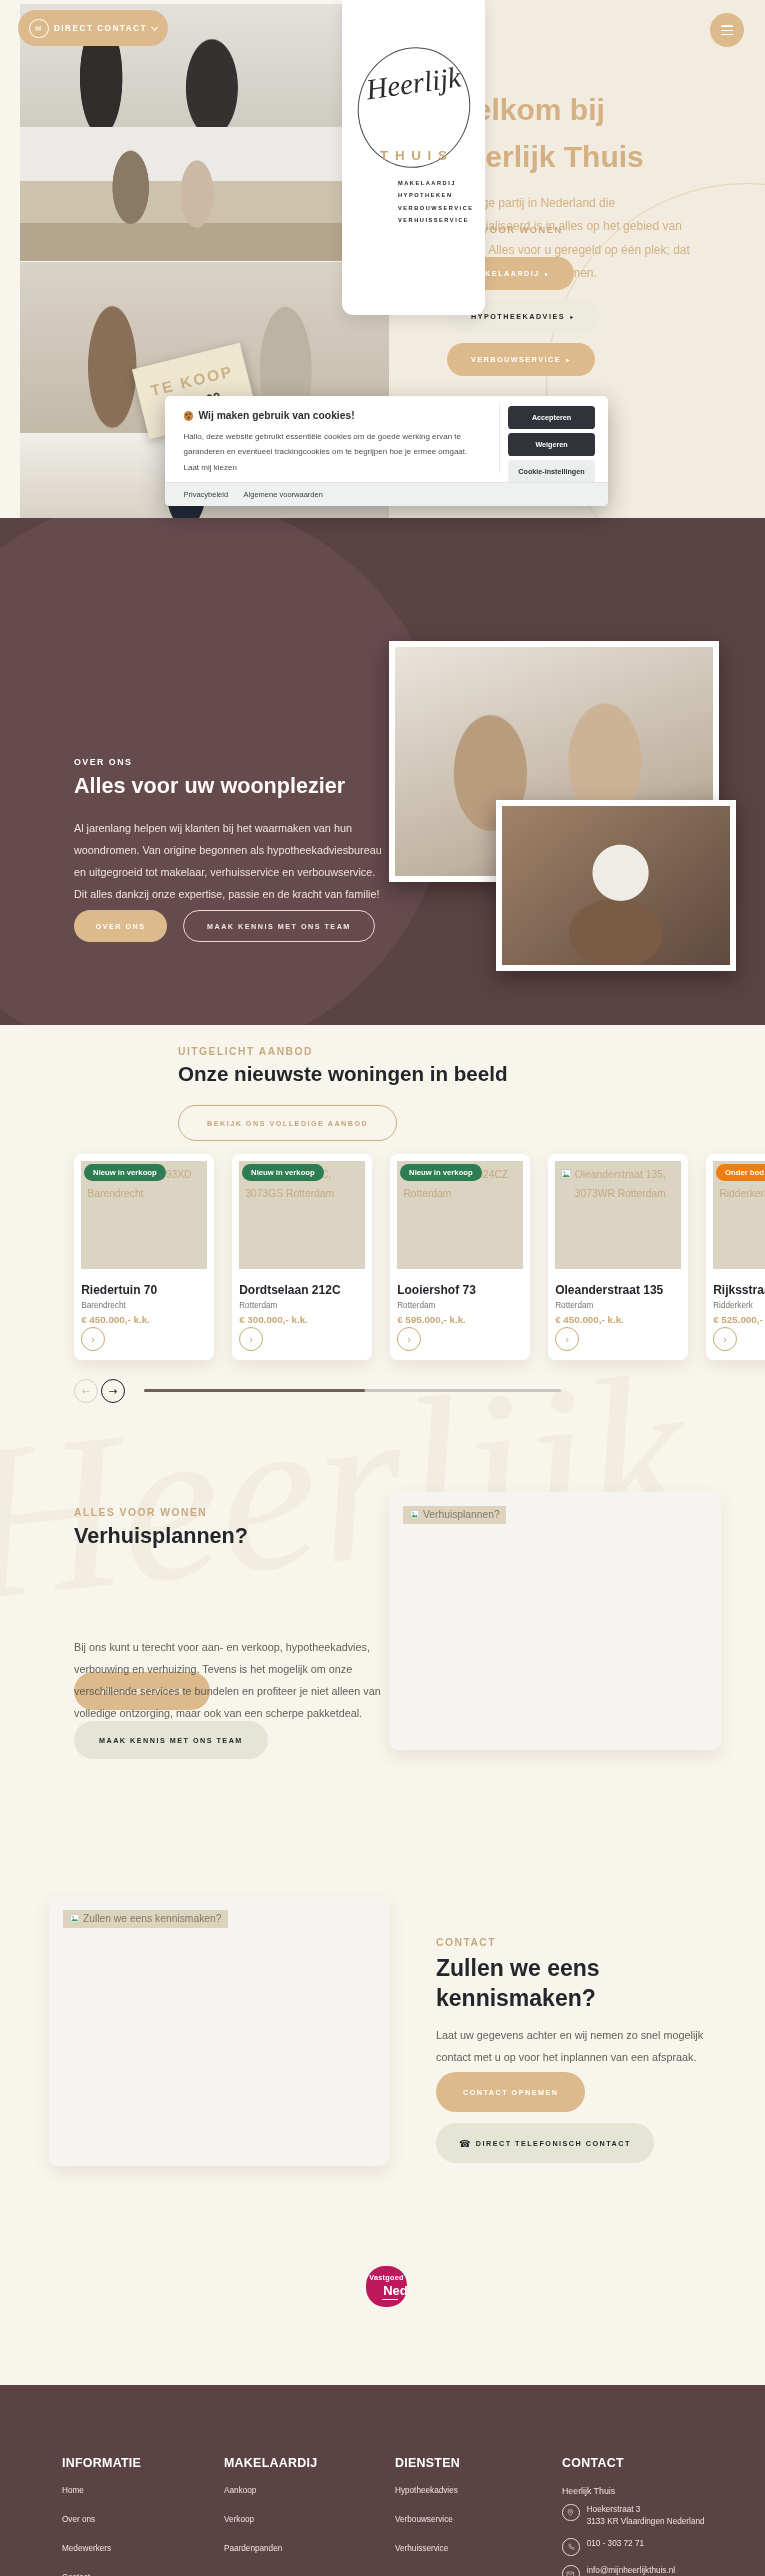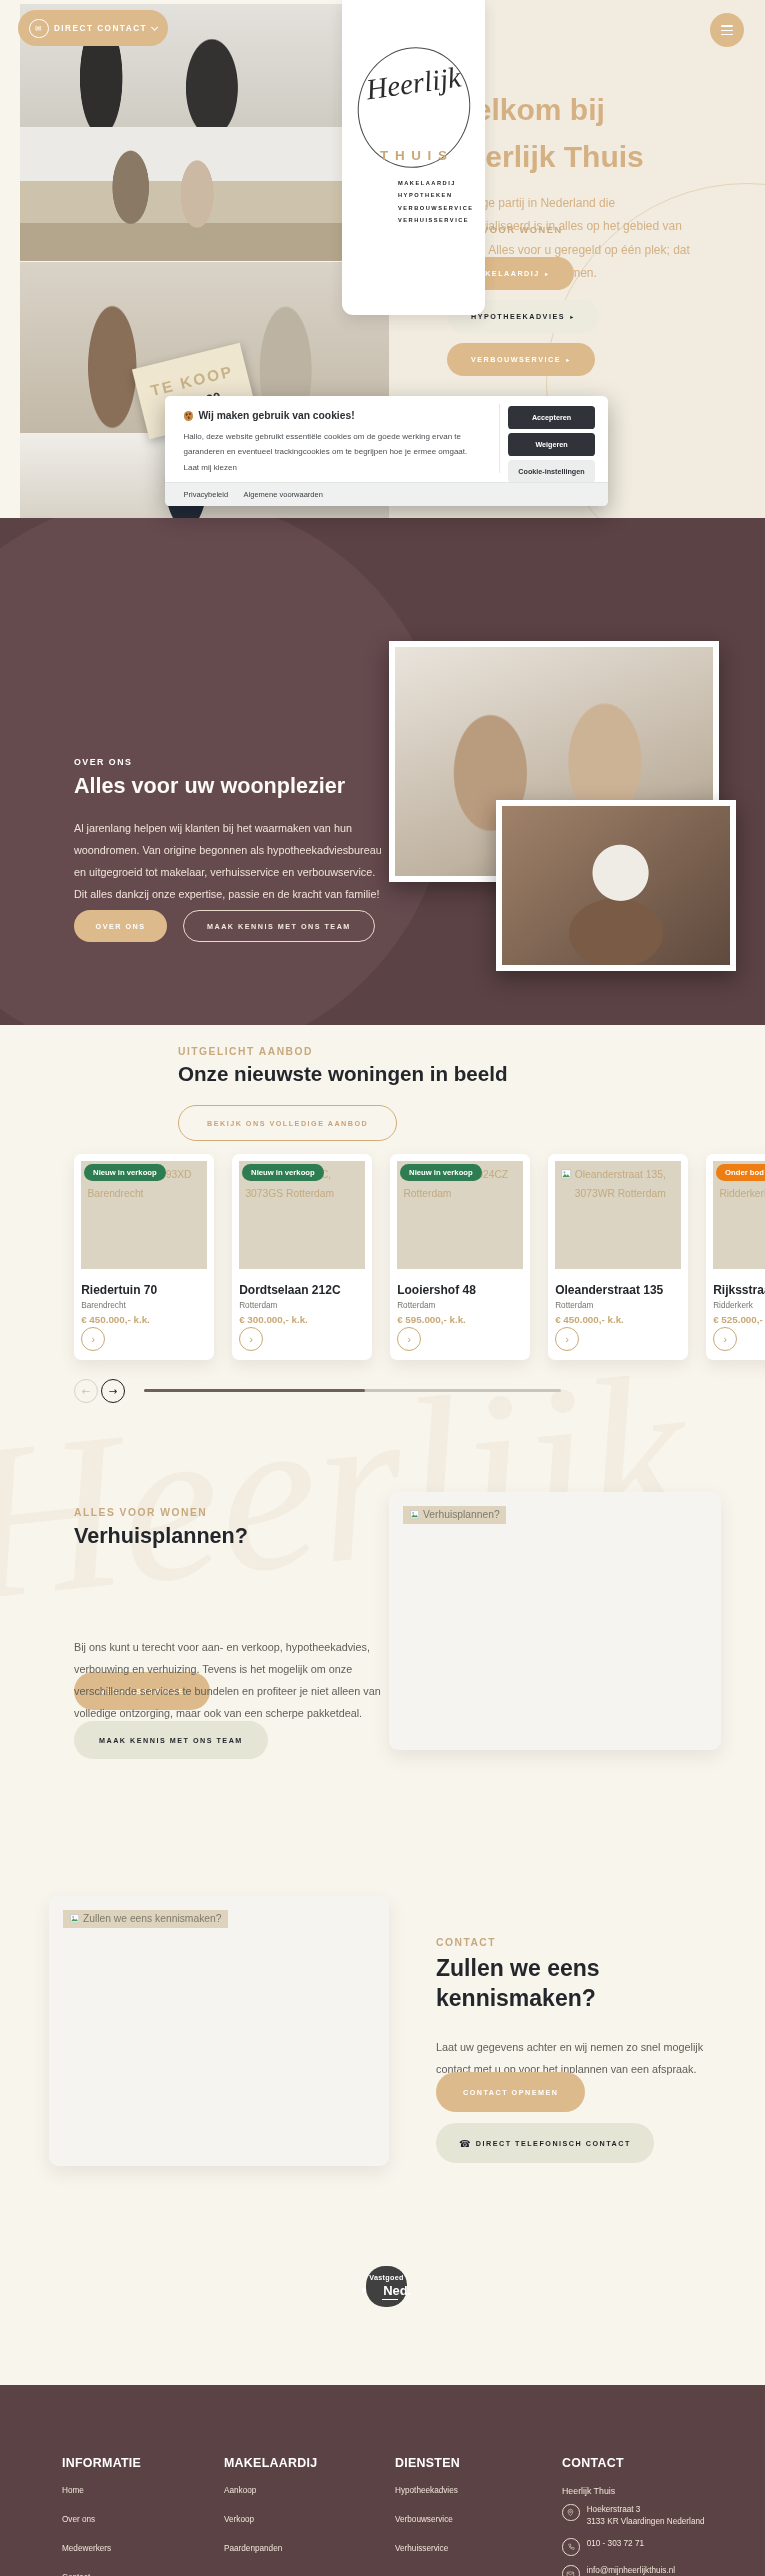--- a/index.html
+++ b/index.html
@@ -166,27 +166,27 @@
   .mov-par { left:74px; top:1636px; width:309px; font-size:10.8px; line-height:2.05;
              color:#5f5e57; font-weight:300; z-index:1; }
   .mov-btn1 { left:74px; top:1672px; height:38px; padding:0 26px; }
   .mov-btn2 { left:74px; top:1721px; height:38px; padding:0 25px; }
   .mov-card { left:389px; top:1492px; width:332px; height:258px; }
 
   .ken-card { left:49px; top:1896px; width:340px; height:270px; }
   .ken-label { left:436px; top:1937px; font-size:10.3px; }
   .ken-title { left:436px; top:1954px; font-size:23px; line-height:1.3; }
   .ken-par { left:436px; top:2024px; width:294px; font-size:10.8px; line-height:2.05;
-             color:#5f5e57; font-weight:300;margin-top:12px; }
+             color:#5f5e57; font-weight:300; }
   .ken-btn1 { left:436px; top:2072px; height:40px; padding:0 27px; }
   .ken-btn2 { left:436px; top:2123px; height:40px; padding:0 23px; }
   .phone-glyph { font-family:"DejaVu Sans",sans-serif; font-size:9.3px; letter-spacing:0; }
 
   
-  .partner { left:366px; top:2266px; width:41px; height:41px; background:#404040; border-radius:19px;
+  .partner { left:366px; top:2266px; width:41px; height:41px; background:#be185d; border-radius:19px;
              display:flex; flex-direction:column; align-items:center; justify-content:center;
              gap:1px; cursor:pointer; }
   .partner .p1 { color:#fff; font-size:7.2px; font-weight:800; letter-spacing:0.3px; }
   .partner .p2 { color:#fff; font-size:13px; font-weight:800; display:flex; align-items:center; gap:17px; }
   .nl-dot { width:4.6px; height:4.6px; background:#fff; clip-path:polygon(20% 0,85% 10%,100% 55%,70% 100%,25% 85%,0 45%); }
   .partner .bar { width:16.5px; height:1.3px; background:#fff; margin-left:7.2px; }
 
   
   .footer { left:0; top:2385px; width:765px; height:358px; background:#5b4244; }
   .fcol { position:absolute; top:71px; }
@@ -325,21 +325,21 @@
     <div class="card-arrow">
         <span>›</span>
       </div>
   </div>
 
   <div class="card" style="left:390px;">
     <div class="card-img">
       <div class="card-alt">Looiershof 48, 3024CZ Rotterdam</div>
       <div class="badge green">Nieuw in verkoop</div>
     </div>
-    <div class="card-title">Looiershof 48</div>
+    <div class="card-title">Looiershof 73</div>
     <div class="card-city">Rotterdam</div>
     <div class="card-price">€ 595.000,- k.k.</div>
     <div class="card-arrow">
         <span>›</span>
       </div>
   </div>
 
   <div class="card" style="left:548px;">
     <div class="card-img">
       <div class="card-alt">

